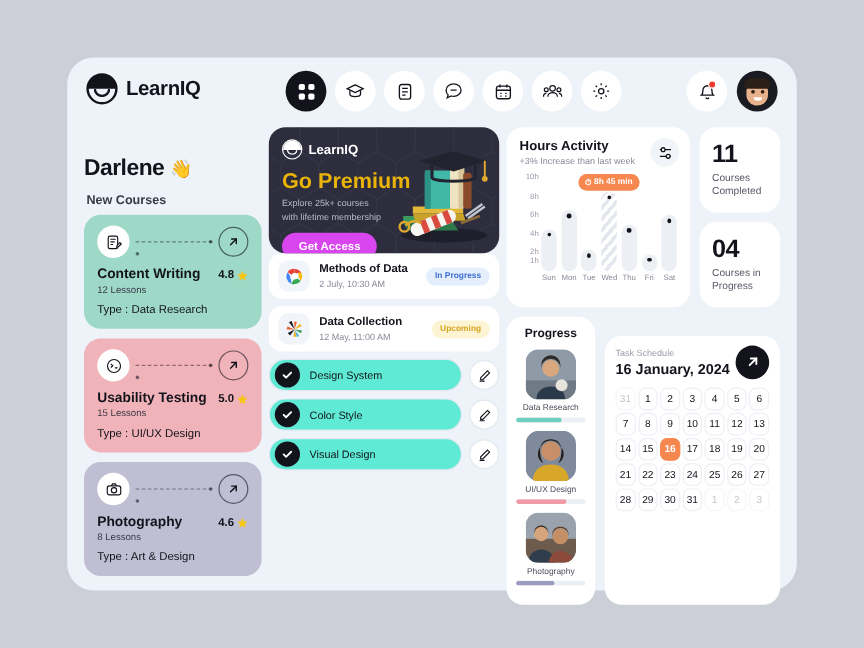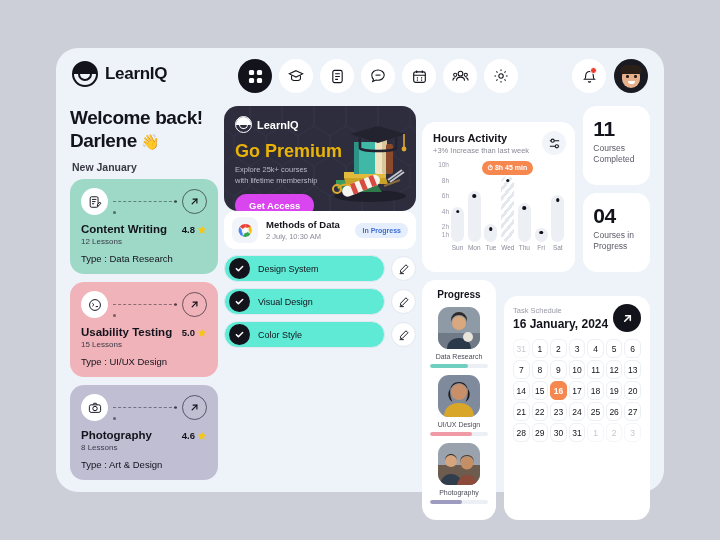--- a/index.html
+++ b/index.html
@@ -139,21 +139,21 @@
   .task-label { font-size:9px; color:#13131c; margin-left:8px; }
   .task-edit {
     width:25px; height:25px; border-radius:50%; background:#fff; border:1px solid #e2e8f0;
     display:flex; align-items:center; justify-content:center; flex:none; cursor:pointer;
   }
 
   
   .right-col { position:absolute; left:366px; top:58px; right:14px; }
   .rc-top { display:flex; gap:8px; }
 
-  .chart-card { background:#fff; border-radius:14px; padding:10px 11px 16px; width:160px; position:relative;margin-top:16px; }
+  .chart-card { background:#fff; border-radius:14px; padding:10px 11px 4px; width:160px; position:relative; }
   .chart-title { font-size:11px; font-weight:bold; color:#13131c; }
   .chart-sub { font-size:7.5px; color:#8a8a99; margin-top:2px; }
   .chart-opts {
     position:absolute; right:9px; top:9px; width:24px; height:24px; border-radius:50%;
     background:#f1f4f9; display:flex; align-items:center; justify-content:center; cursor:pointer;
   }
   .plot { position:relative; height:92px; margin-top:9px; }
   .y-axis { position:absolute; left:0; top:0; width:16px; height:78px; }
   .y-tick { position:absolute; font-size:6.5px; color:#9a9aa8; right:0; transform:translateY(-50%); }
   .bars { position:absolute; left:18px; right:0; top:0; height:78px; display:flex; align-items:flex-end; justify-content:space-between; }
@@ -278,25 +278,25 @@
           <div class="av-hair"></div>
         <div class="av-eye l"></div>
           <div class="av-eye r"></div>
           <div class="av-mouth"></div>
       </div>
     </div>
   </div>
 
   <div class="left-col">
     <div class="welcome">
-      <span>Welcome back!</span><br>
+      <br>
       <span>Darlene</span>
       <span class="wave">👋</span>
     </div>
-    <div class="section-label">New January</div>
+    <div class="section-label">New Courses</div>
     <div id="courses-list">
   <div class="course-card" style="background:#9ed9c8">
     <div class="cc-top">
       <div class="cc-icon">
               <svg width="14" height="14" viewBox="0 0 16 16" fill="none" stroke="#13131c" stroke-width="1.1">
                 <rect x="2.5" y="2" width="9" height="12" rx="1.6"></rect>
                 <path d="M4.6 5h5M4.6 7.5h4M4.6 10h2.5"></path>
                 <path d="M11 10.8 13.6 8.2l1.3 1.3-2.6 2.6-1.7.4Z" fill="#fff"></path>
               </svg>
             </div>
@@ -466,20 +466,39 @@
               <path d="M2.9 5.1A6.8 6.8 0 0 1 9 2.2v3.4A3.2 3.2 0 0 0 6.3 7.4Z" fill="#ea4335"></path>
               <circle cx="9" cy="9" r="2.3" fill="#fff"></circle>
             </svg>
           </div>
     <div class="ar-body">
       <div class="ar-name">Methods of Data</div>
       <div class="ar-date">2 July, 10:30 AM</div>
     </div>
     <div class="ar-badge" style="background:#e4eefc;color:#3d6fd1">In Progress</div>
   </div>
+  <div class="assign-row">
+    <div class="ar-icon">
+            <svg width="17" height="17" viewBox="0 0 18 18" stroke-width="0">
+              <path d="M9 9 L4 2.8 L6.4 1.6 Z" fill="#1a1a24"></path>
+              <path d="M9 9 L2.6 6.4 L2 9 Z" fill="#e8622f"></path>
+              <path d="M9 9 L3 12.2 L5 14.4 Z" fill="#1a1a24"></path>
+              <path d="M9 9 L8 15.6 L10.6 15.2 Z" fill="#f2b01e"></path>
+              <path d="M9 9 L14.6 12.4 L15.6 10 Z" fill="#3a9e5a"></path>
+              <path d="M9 9 L15.4 6 L13.6 4 Z" fill="#f2b01e"></path>
+              <path d="M9 9 L11 2.4 L8.6 2 Z" fill="#e8622f"></path>
+              <path d="M9 9 L13 14.8 L11 15.6 Z" fill="#3fb0d8"></path>
+            </svg>
+          </div>
+    <div class="ar-body">
+      <div class="ar-name">Data Collection</div>
+      <div class="ar-date">12 May, 11:00 AM</div>
+    </div>
+    <div class="ar-badge" style="background:#fdf4d3;color:#d6a520">Upcoming</div>
+  </div>
       </div>
 
     <div id="task-list" style="margin-top:2px">
   <div class="task-row">
     <div class="task-pill">
       <div class="task-check">
               <svg width="11" height="11" viewBox="0 0 12 12" fill="none" stroke="#fff" stroke-width="1.7" stroke-linecap="round" stroke-linejoin="round">
                 <path d="M2.6 6.2 4.8 8.4 9.4 3.8"></path>
               </svg>
             </div>
@@ -492,37 +511,37 @@
             </svg>
           </div>
   </div>
   <div class="task-row">
     <div class="task-pill">
       <div class="task-check">
               <svg width="11" height="11" viewBox="0 0 12 12" fill="none" stroke="#fff" stroke-width="1.7" stroke-linecap="round" stroke-linejoin="round">
                 <path d="M2.6 6.2 4.8 8.4 9.4 3.8"></path>
               </svg>
             </div>
-      <div class="task-label">Visual Design</div>
+      <div class="task-label">Color Style</div>
     </div>
     <div class="task-edit">
             <svg width="12" height="12" viewBox="0 0 14 14" fill="none" stroke="#13131c" stroke-width="1.1" stroke-linecap="round">
               <path d="M9.6 2.4 11.6 4.4 5 11H3v-2Z"></path>
               <path d="M2.4 12.4h4"></path>
             </svg>
           </div>
   </div>
   <div class="task-row">
     <div class="task-pill">
       <div class="task-check">
               <svg width="11" height="11" viewBox="0 0 12 12" fill="none" stroke="#fff" stroke-width="1.7" stroke-linecap="round" stroke-linejoin="round">
                 <path d="M2.6 6.2 4.8 8.4 9.4 3.8"></path>
               </svg>
             </div>
-      <div class="task-label">Color Style</div>
+      <div class="task-label">Visual Design</div>
     </div>
     <div class="task-edit">
             <svg width="12" height="12" viewBox="0 0 14 14" fill="none" stroke="#13131c" stroke-width="1.1" stroke-linecap="round">
               <path d="M9.6 2.4 11.6 4.4 5 11H3v-2Z"></path>
               <path d="M2.4 12.4h4"></path>
             </svg>
           </div>
   </div>
       </div>
   </div>

